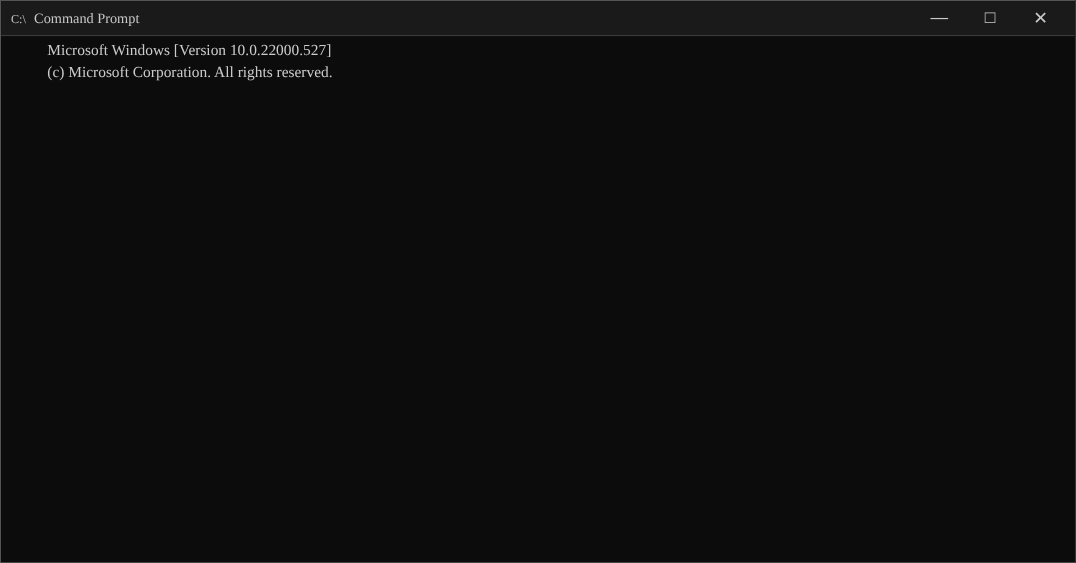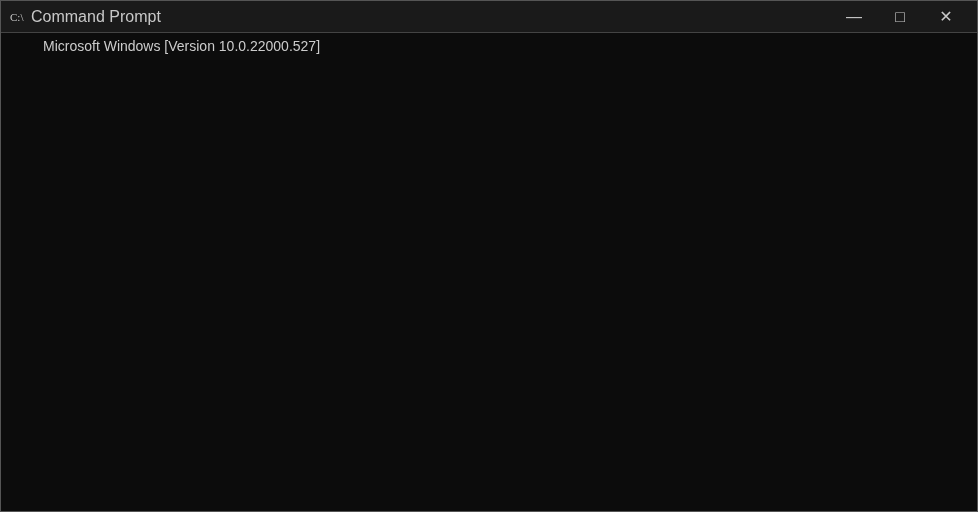--- a/index.html
+++ b/index.html
@@ -46,22 +46,22 @@
       height: 16px;
       display: flex;
       align-items: center;
       justify-content: center;
       font-size: 12px;
       color: #c8c8c8;
     }
 
     .title-bar-text {
       color: #c8c8c8;
-      font-size: 16px;
-      font-family: Liberation Sans, sans-serif;
+      font-size: 13px;
+      font-family: Liberation Serif, serif;
     }
 
     .title-bar-controls {
       display: flex;
       align-items: center;
       gap: 0;
     }
 
     .title-bar-btn {
       width: 46px;
@@ -82,21 +82,21 @@
       background: #0c0c0c;
       padding: 4px 6px;
       color: #cccccc;
       font-size: 14px;
       line-height: 1.4;
       overflow: hidden;
     }
 
     .terminal-line {
       white-space: pre;
-      font-family: Liberation Sans, sans-serif;
+      font-family: Liberation Serif, serif;
       padding-left: 36px;
     }
 
     .redacted {
       background: #555;
       color: #555;
       display: inline-block;
       min-width: 60px;
     }
 
@@ -120,15 +120,16 @@
     </div>
     <div class="title-bar-controls">
       <button class="title-bar-btn">—</button>
       <button class="title-bar-btn">□</button>
       <button class="title-bar-btn close">✕</button>
     </div>
   </div>
 
   <div class="terminal-body">
     <div class="terminal-line">Microsoft Windows [Version 10.0.22000.527]</div>
+    <div class="terminal-line">(c) Microsoft Corporation. All rights reserved.</div>
     <div class="terminal-line">&nbsp;</div>
   </div>
 </div>
 
 </body></html>

